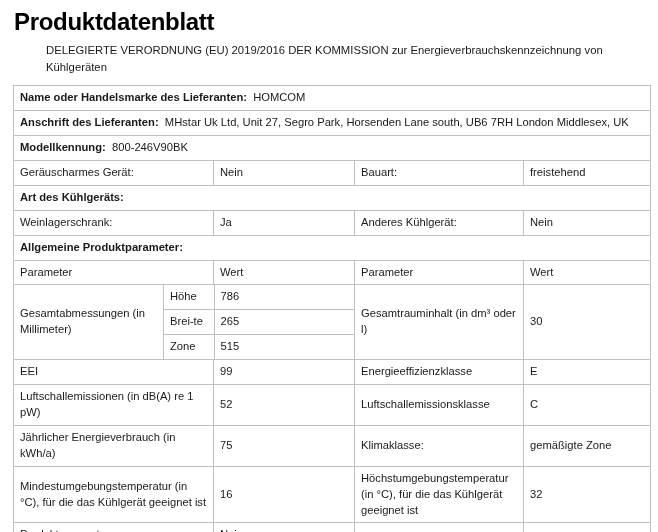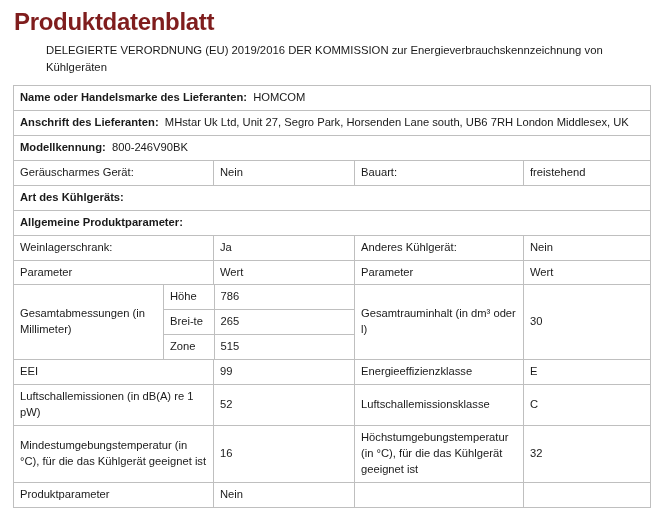--- a/index.html
+++ b/index.html
@@ -17,21 +17,21 @@
   .page {
     width: 658px;
     height: 532px;
     position: relative;
     background: #ffffff;
     box-sizing: border-box;
   }
   .doc-title {
     font-size: 24px;
     font-weight: bold;
-    color: #7f1d1d;
+    color: #000000;
     letter-spacing: -0.3px;
     padding: 9px 0 6px 14px;
     line-height: 1.12;
   }
   .regulation {
     font-size: 11.3px;
     line-height: 1.52;
     color: #1a1a1a;
     padding: 0 14px 9px 14px;
     max-width: 628px;
@@ -114,28 +114,28 @@
         <td>Nein</td>
         <td>Bauart:</td>
         <td>freistehend</td>
       </tr>
 
       <tr>
         <td class="b" colspan="5">Art des Kühlgeräts:</td>
       </tr>
 
       <tr>
-        <td class="b" colspan="5">Allgemeine Produktparameter:</td>
-      </tr>
-
-      <tr>
         <td colspan="2">Weinlagerschrank:</td>
         <td>Ja</td>
         <td>Anderes Kühlgerät:</td>
         <td>Nein</td>
+      </tr>
+
+      <tr>
+        <td class="b" colspan="5">Allgemeine Produktparameter:</td>
       </tr>
 
       <tr>
         <td colspan="2">Parameter</td>
         <td>Wert</td>
         <td>Parameter</td>
         <td>Wert</td>
       </tr>
 
       <tr>
@@ -173,20 +173,26 @@
         <td>E</td>
       </tr>
 
       <tr>
         <td colspan="2">Luftschallemissionen (in dB(A) re 1 pW)</td>
         <td>52</td>
         <td>Luftschallemissionsklasse</td>
         <td>C</td>
       </tr>
 
+      <tr>
+        <td colspan="2">Jährlicher Energieverbrauch (in kWh/a)</td>
+        <td>75</td>
+        <td>Klimaklasse:</td>
+        <td>gemäßigte Zone</td>
+      </tr>
 
       <tr>
         <td colspan="2">Mindestumgebungstemperatur (in °C), für die das Kühlgerät geeignet ist</td>
         <td>16</td>
         <td>Höchstumgebungstemperatur (in °C), für die das Kühlgerät geeignet ist</td>
         <td>32</td>
       </tr>
 
       <tr>
         <td colspan="2">Produktparameter</td>

